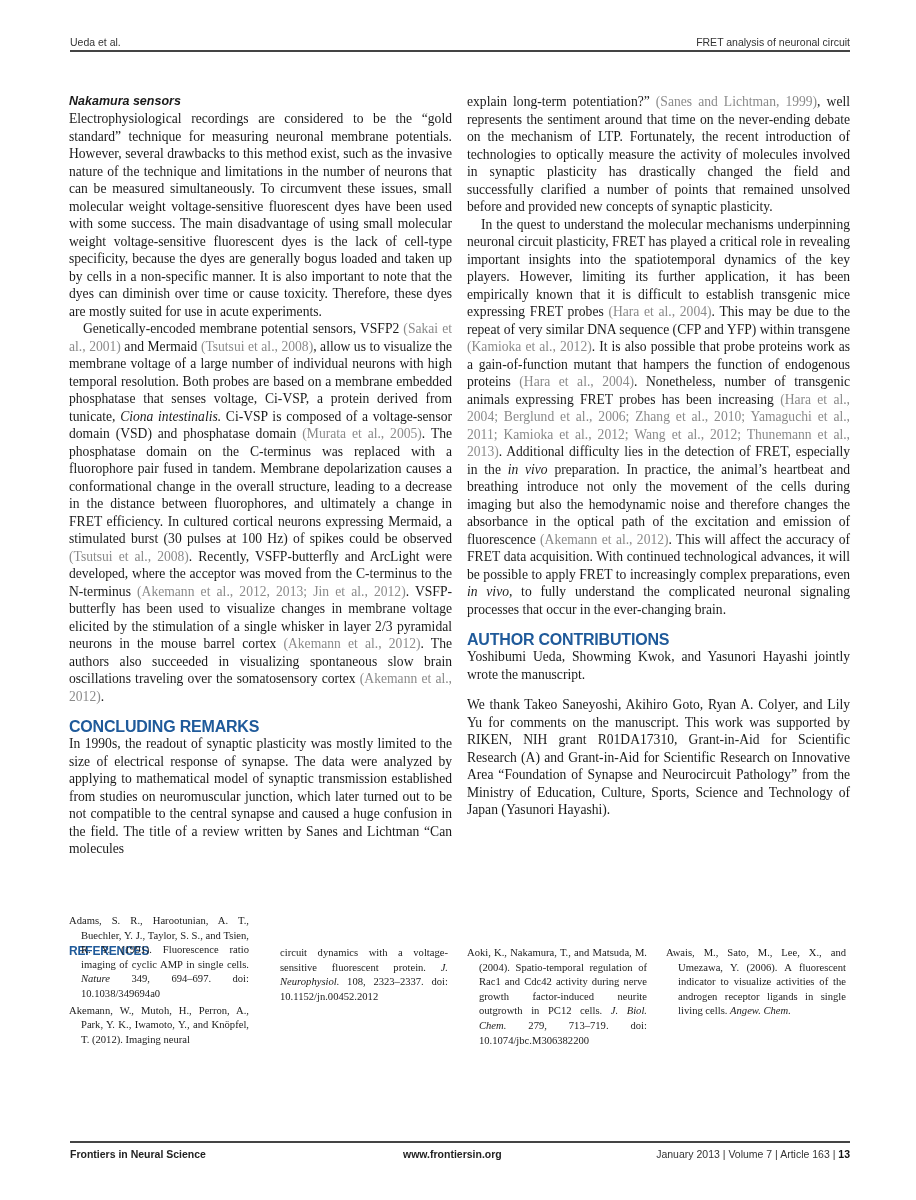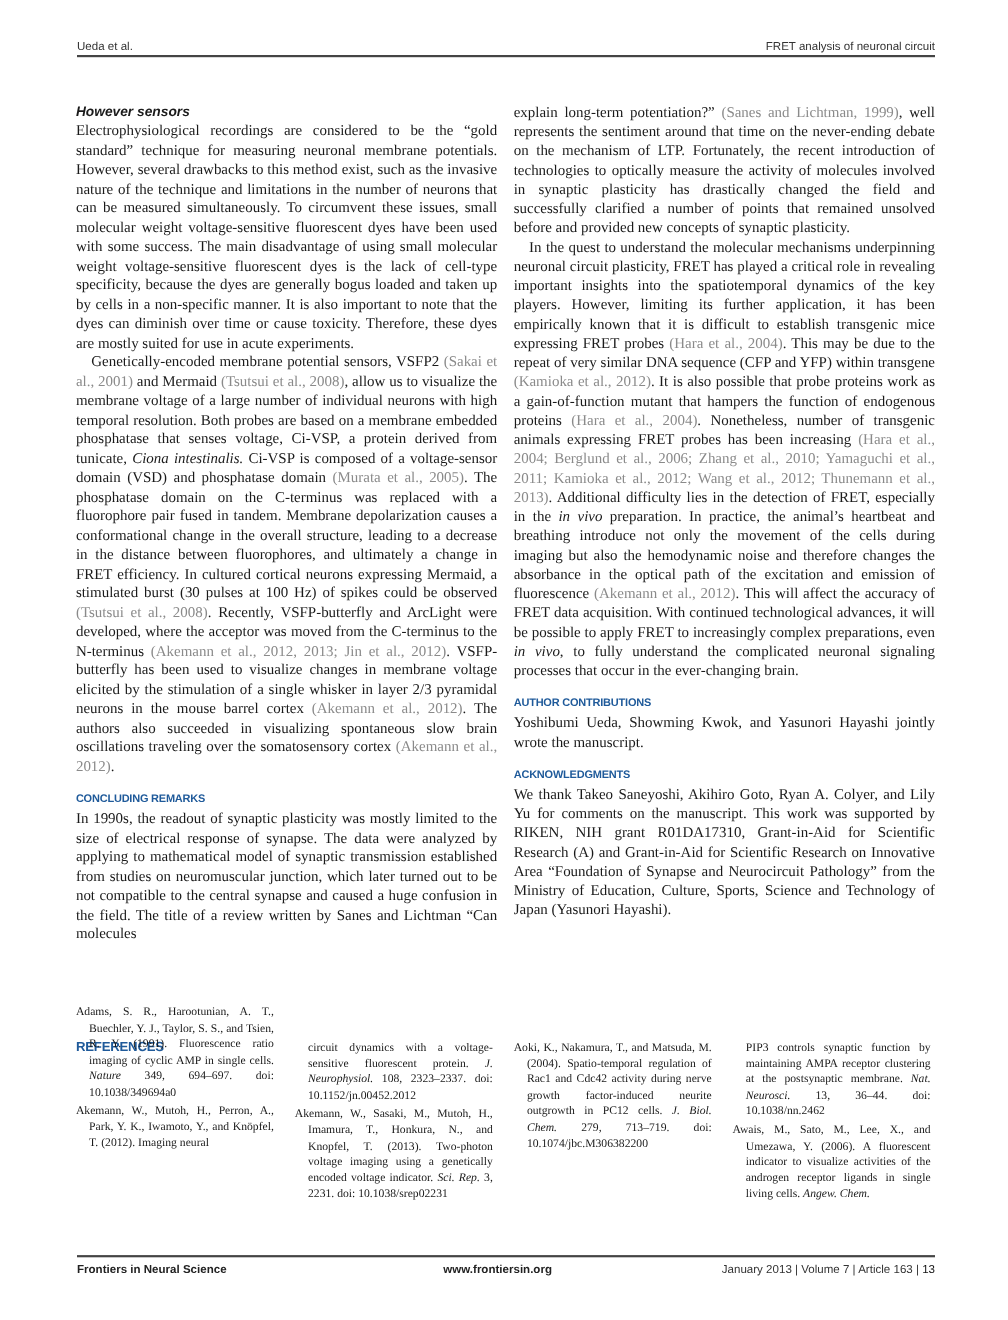--- a/index.html
+++ b/index.html
@@ -12,87 +12,84 @@
 
   .col { position: absolute; font-family: "Liberation Serif", serif; font-size: 13.6px;
          line-height: 17.5px; text-align: justify; hyphens: auto; }
   .col-left { left: 69px; top: 93px; width: 383px; }
   .col-right { left: 467px; top: 93px; width: 383px; }
   .col p { margin: 0; }
   .indent { text-indent: 14px; }
   .subhead { font-family: "Liberation Sans", sans-serif; font-weight: bold; font-style: italic;
              font-size: 12.5px; line-height: 16px; margin: 0 0 1px 0; }
   .sechead { font-family: "Liberation Sans", sans-serif; font-weight: bold; color: #1f5a9a;
-             font-size: 10px; line-height: 17px; letter-spacing: -0.2px; margin: 0; }
+             font-size: 16px; line-height: 17px; letter-spacing: -0.2px; margin: 0; }
   .cite { color: #8a8a8a; }
   .gap { height: 13px; }
 
   .refhead { position: absolute; left: 69px; top: 944px; font-family: "Liberation Sans", sans-serif;
              font-weight: bold; color: #1f5a9a; font-size: 12px; letter-spacing: -0.2px; }
   .refcol { position: absolute; font-family: "Liberation Serif", serif; font-size: 10.6px;
             line-height: 14.6px; text-align: justify; width: 180px; }
   .ref { padding-left: 12px; text-indent: -12px; margin: 0 0 2px 0; }
   .refcol em { font-style: italic; }
   .rc1 { left: 69px; top: 914px; }
   .rc2 { left: 268px; top: 946px; }
   .rc3 { left: 467px; top: 946px; }
   .rc4 { left: 666px; top: 946px; }
 
   .ftr-rule { position: absolute; top: 1141px; left: 70px; width: 780px; height: 1.5px; background: #444; }
   .ftr { position: absolute; top: 1148px; left: 70px; width: 780px; height: 16px;
          font-family: "Liberation Sans", sans-serif; font-size: 10.5px; color: #222; }
   .ftr .l { position: absolute; left: 0; top: 0; font-weight: bold; }
   .ftr .c { position: absolute; left: 333px; top: 0; font-weight: bold; }
   .ftr .r { position: absolute; right: 0; top: 0; color: #333; }
-  .ftr .r b { font-weight: normal; color: #111; text-align: right; }
+  .ftr .r b { font-weight: bold; color: #111; text-align: right; }
 </style>
 </head>
 <body>
 
 <div class="hdr">
   <span class="l">Ueda et al.</span>
   <span class="r">FRET analysis of neuronal circuit</span>
 </div>
 <div class="hdr-rule"></div>
 
 <div class="col col-left">
-  <div class="subhead">However sensors</div>
+  <div class="subhead">Nakamura sensors</div>
   <p>Electrophysiological recordings are considered to be the “gold standard” technique for measuring neuronal membrane potentials. However, several drawbacks to this method exist, such as the invasive nature of the technique and limitations in the number of neurons that can be measured simultaneously. To circumvent these issues, small molecular weight voltage-sensitive fluorescent dyes have been used with some success. The main disadvantage of using small molecular weight voltage-sensitive fluorescent dyes is the lack of cell-type specificity, because the dyes are generally bogus loaded and taken up by cells in a non-specific manner. It is also important to note that the dyes can diminish over time or cause toxicity. Therefore, these dyes are mostly suited for use in acute experiments.</p>
   <p class="indent"><span>Genetically-encoded membrane potential sensors, VSFP2 </span><a class="cite">(Sakai et al., 2001)</a><span> and Mermaid </span><a class="cite">(Tsutsui et al., 2008)</a><span>, allow us to visualize the membrane voltage of a large number of individual neurons with high temporal resolution. Both probes are based on a membrane embedded phosphatase that senses voltage, Ci-VSP, a protein derived from tunicate, </span><i>Ciona intestinalis.</i><span> Ci-VSP is composed of a voltage-sensor domain (VSD) and phosphatase domain </span><a class="cite">(Murata et al., 2005)</a><span>. The phosphatase domain on the C-terminus was replaced with a fluorophore pair fused in tandem. Membrane depolarization causes a conformational change in the overall structure, leading to a decrease in the distance between fluorophores, and ultimately a change in FRET efficiency. In cultured cortical neurons expressing Mermaid, a stimulated burst (30 pulses at 100 Hz) of spikes could be observed </span><a class="cite">(Tsutsui et al., 2008)</a><span>. Recently, VSFP-butterfly and ArcLight were developed, where the acceptor was moved from the C-terminus to the N-terminus </span><a class="cite">(Akemann et al., 2012, 2013; Jin et al., 2012)</a><span>. VSFP-butterfly has been used to visualize changes in membrane voltage elicited by the stimulation of a single whisker in layer 2/3 pyramidal neurons in the mouse barrel cortex </span><a class="cite">(Akemann et al., 2012)</a><span>. The authors also succeeded in visualizing spontaneous slow brain oscillations traveling over the somatosensory cortex </span><a class="cite">(Akemann et al., 2012)</a><span>.</span></p>
   <div class="gap"></div>
   <div class="sechead">CONCLUDING REMARKS</div>
   <p>In 1990s, the readout of synaptic plasticity was mostly limited to the size of electrical response of synapse. The data were analyzed by applying to mathematical model of synaptic transmission established from studies on neuromuscular junction, which later turned out to be not compatible to the central synapse and caused a huge confusion in the field. The title of a review written by Sanes and Lichtman “Can molecules</p>
 </div>
 
 <div class="col col-right">
   <p><span>explain long-term potentiation?” </span><a class="cite">(Sanes and Lichtman, 1999)</a><span>, well represents the sentiment around that time on the never-ending debate on the mechanism of LTP. Fortunately, the recent introduction of technologies to optically measure the activity of molecules involved in synaptic plasticity has drastically changed the field and successfully clarified a number of points that remained unsolved before and provided new concepts of synaptic plasticity.</span></p>
   <p class="indent"><span>In the quest to understand the molecular mechanisms underpinning neuronal circuit plasticity, FRET has played a critical role in revealing important insights into the spatiotemporal dynamics of the key players. However, limiting its further application, it has been empirically known that it is difficult to establish transgenic mice expressing FRET probes </span><a class="cite">(Hara et al., 2004)</a><span>. This may be due to the repeat of very similar DNA sequence (CFP and YFP) within transgene </span><a class="cite">(Kamioka et al., 2012)</a><span>. It is also possible that probe proteins work as a gain-of-function mutant that hampers the function of endogenous proteins </span><a class="cite">(Hara et al., 2004)</a><span>. Nonetheless, number of transgenic animals expressing FRET probes has been increasing </span><a class="cite">(Hara et al., 2004; Berglund et al., 2006; Zhang et al., 2010; Yamaguchi et al., 2011; Kamioka et al., 2012; Wang et al., 2012; Thunemann et al., 2013)</a><span>. Additional difficulty lies in the detection of FRET, especially in the </span><i>in vivo</i><span> preparation. In practice, the animal’s heartbeat and breathing introduce not only the movement of the cells during imaging but also the hemodynamic noise and therefore changes the absorbance in the optical path of the excitation and emission of fluorescence </span><a class="cite">(Akemann et al., 2012)</a><span>. This will affect the accuracy of FRET data acquisition. With continued technological advances, it will be possible to apply FRET to increasingly complex preparations, even </span><i>in vivo</i><span>, to fully understand the complicated neuronal signaling processes that occur in the ever-changing brain.</span></p>
   <div class="gap"></div>
   <div class="sechead">AUTHOR CONTRIBUTIONS</div>
   <p>Yoshibumi Ueda, Showming Kwok, and Yasunori Hayashi jointly wrote the manuscript.</p>
   <div class="gap"></div>
-  <div class="sechead">ACKNOWLEDGMENTS</div>
   <p>We thank Takeo Saneyoshi, Akihiro Goto, Ryan A. Colyer, and Lily Yu for comments on the manuscript. This work was supported by RIKEN, NIH grant R01DA17310, Grant-in-Aid for Scientific Research (A) and Grant-in-Aid for Scientific Research on Innovative Area “Foundation of Synapse and Neurocircuit Pathology” from the Ministry of Education, Culture, Sports, Science and Technology of Japan (Yasunori Hayashi).</p>
 </div>
 
 <div class="refhead">REFERENCES</div>
 
 <div class="refcol rc1">
   <p class="ref"><span>Adams, S. R., Harootunian, A. T., Buechler, Y. J., Taylor, S. S., and Tsien, R. Y. (1991). Fluorescence ratio imaging of cyclic AMP in single cells. </span><em>Nature</em><span> 349, 694–697. doi: 10.1038/349694a0</span></p>
   <p class="ref"><span>Akemann, W., Mutoh, H., Perron, A., Park, Y. K., Iwamoto, Y., and Knöpfel, T. (2012). Imaging neural</span></p>
 </div>
 <div class="refcol rc2">
   <p class="ref" style="text-indent:0"><span>circuit dynamics with a voltage-sensitive fluorescent protein. </span><em>J. Neurophysiol.</em><span> 108, 2323–2337. doi: 10.1152/jn.00452.2012</span></p>
-  <p class="ref"><span>Akemann, W., Sasaki, M., Mutoh, H., Imamura, T., Honkura, N., and Knopfel, T. (2013). Two-photon voltage imaging using a genetically encoded voltage indicator. </span><em>Sci. Rep.</em><span> 3, 2231. doi: 10.1038/srep02231</span></p>
 </div>
 <div class="refcol rc3">
   <p class="ref"><span>Aoki, K., Nakamura, T., and Matsuda, M. (2004). Spatio-temporal regulation of Rac1 and Cdc42 activity during nerve growth factor-induced neurite outgrowth in PC12 cells. </span><em>J. Biol. Chem.</em><span> 279, 713–719. doi: 10.1074/jbc.M306382200</span></p>
 </div>
 <div class="refcol rc4">
-  <p class="ref" style="text-indent:0"><span>PIP3 controls synaptic function by maintaining AMPA receptor clustering at the postsynaptic membrane. </span><em>Nat. Neurosci.</em><span> 13, 36–44. doi: 10.1038/nn.2462</span></p>
   <p class="ref"><span>Awais, M., Sato, M., Lee, X., and Umezawa, Y. (2006). A fluorescent indicator to visualize activities of the androgen receptor ligands in single living cells. </span><em>Angew. Chem.</em></p>
 </div>
 
 <div class="ftr-rule"></div>
 <div class="ftr">
   <span class="l">Frontiers in Neural Science</span>
   <a class="c">www.frontiersin.org</a>
   <span class="r"><span>January 2013 | Volume 7 | Article 163 | </span><b>13</b></span>
 </div>
 

